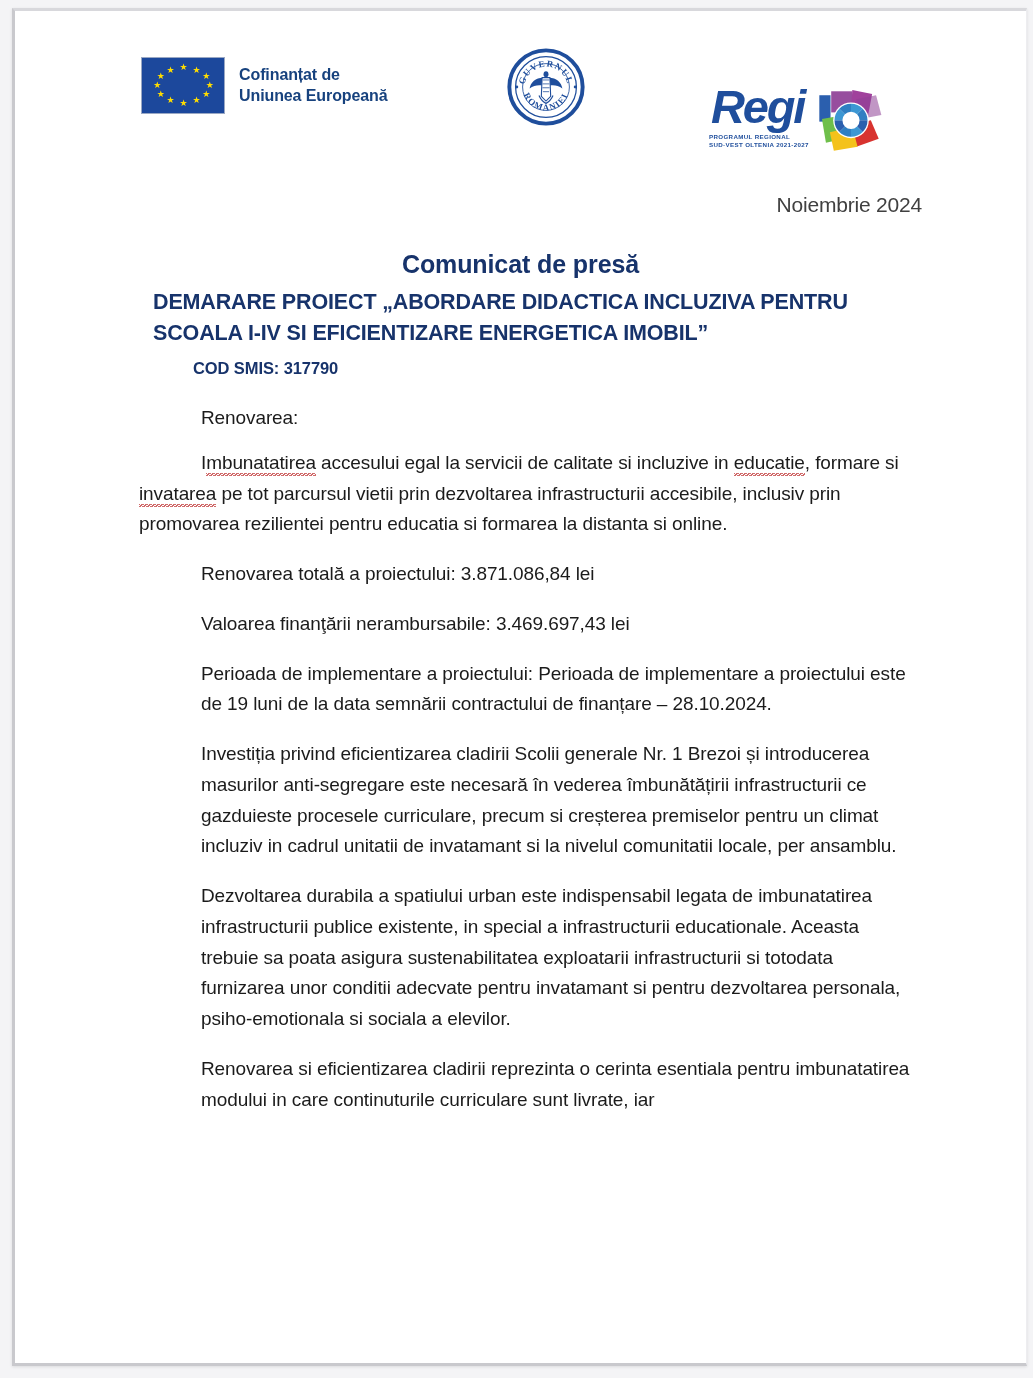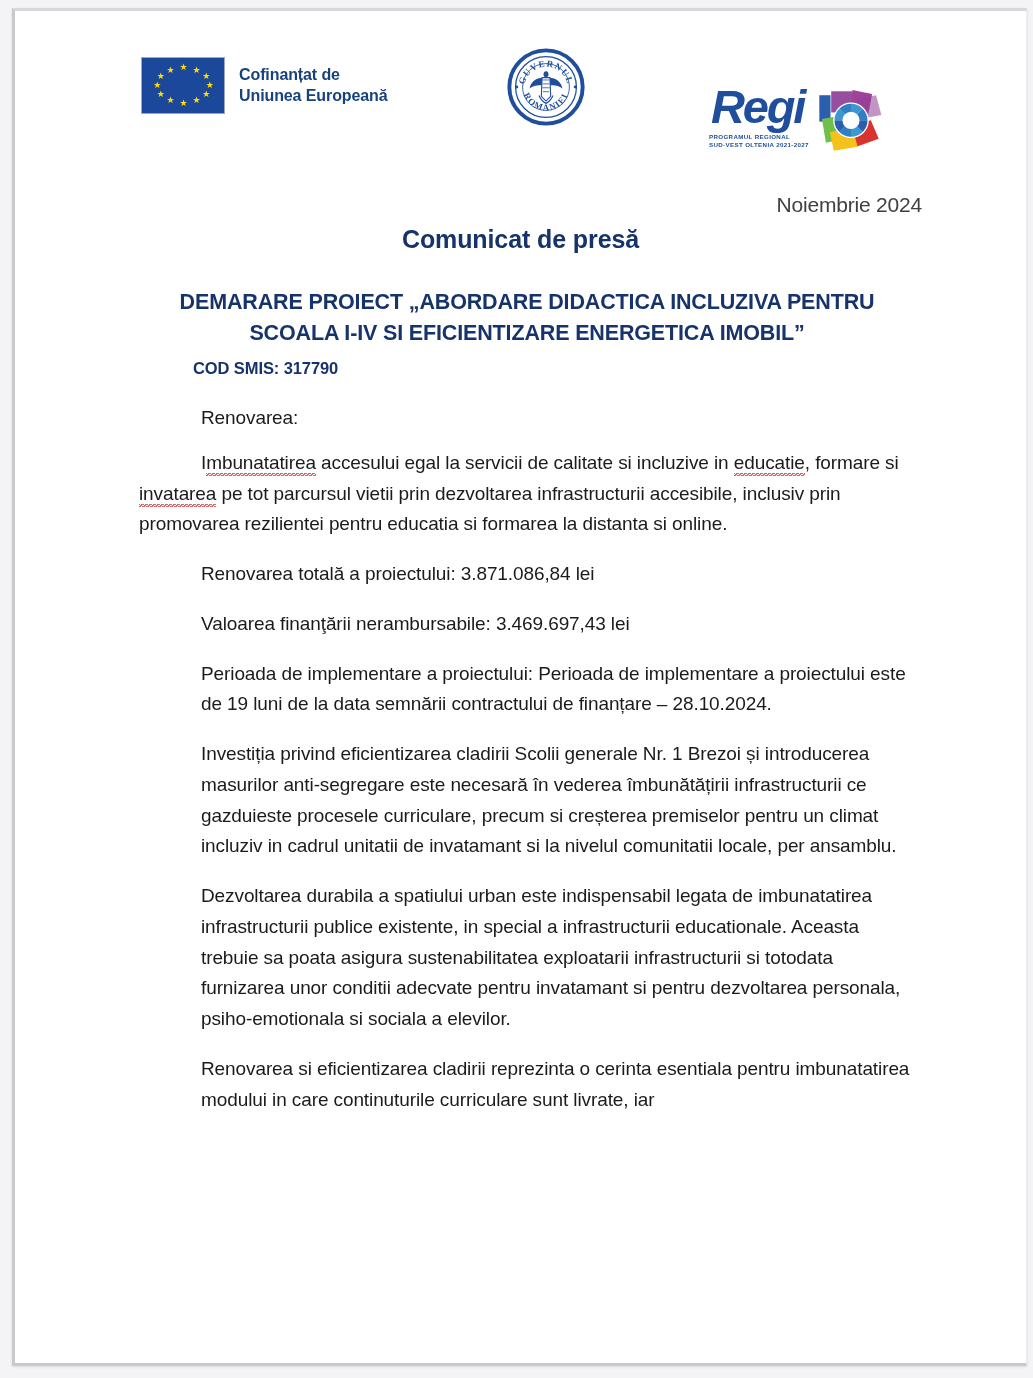--- a/index.html
+++ b/index.html
@@ -141,34 +141,34 @@
     right: 104px;
     top: 182px;
     font-size: 21px;
     font-weight: normal;
     color: #404040;
     letter-spacing: -0.2px;
   }
   .doc-heading {
     position: absolute;
     left: 0;
-    top: 214px;
+    top: 239px;
     width: 100%;
     text-align: center;
     font-size: 25px;
     font-weight: bold;
     color: #17336b;
     letter-spacing: -0.1px;
   }
   .doc-title {
     position: absolute;
     left: 138px;
     top: 276px;
     width: 748px;
-    text-align: center;
+    text-align: left;
     font-size: 21.5px;
     font-weight: bold;
     color: #17336b;
     line-height: 1.42;
     letter-spacing: -0.15px;
   }
   .doc-smis {
     position: absolute;
     left: 178px;
     top: 348px;

